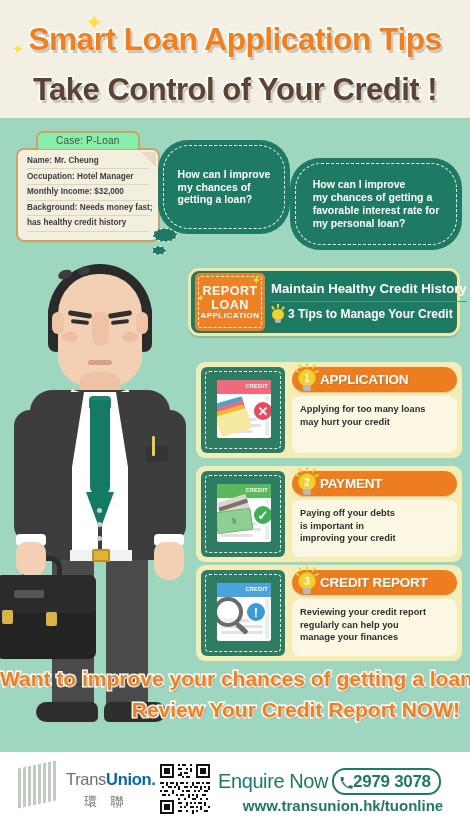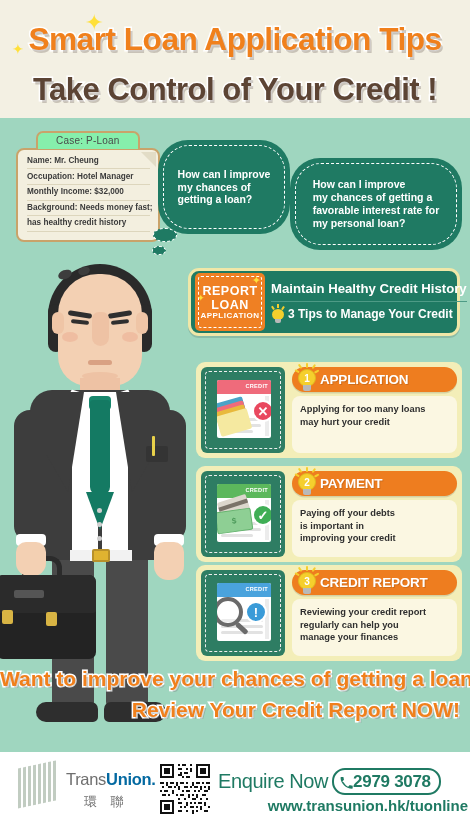--- a/index.html
+++ b/index.html
@@ -256,21 +256,21 @@
   .tu-name b{ color:#0369a1; }
   .tu-cn{ position:absolute; left:66px; top:31px; font-size:13px; color:#6f6f6f; letter-spacing:5px;}
   .qr{ position:absolute; left:160px; top:12px; width:50px; height:50px;}
   .enq{ position:absolute; left:218px; top:16px; width:250px;}
   .enq .row1{ display:flex; align-items:center; gap:4px;}
   .enq .etext{ font-size:20px; font-weight:normal; color:#1f7a63; letter-spacing:-.4px; white-space:nowrap;}
   .phone-pill{
     border:2px solid #1f7a63; border-radius:13px; padding:2px 8px 1px 6px; display:flex; align-items:center; 
   }
   .phone-pill .num{ font-size:17px; font-weight:bold; color:#1f7a63; letter-spacing:-.3px;}
-  .enq .url{ font-size:15px; font-weight:bold; color:#1f7a63; margin-top:2px; text-align:right; white-space:nowrap;}
+  .enq .url{ font-size:15px; font-weight:bold; color:#1f7a63; margin-top:2px; text-align:center; white-space:nowrap;}
 </style>
 </head>
 <body>
 
 <div class="page">
 
   <div class="header">
     <div class="sparkle sp1">✦</div>
     <div class="sparkle sp2">✦</div>
     <div class="title-line title1">Smart Loan Application Tips</div>

